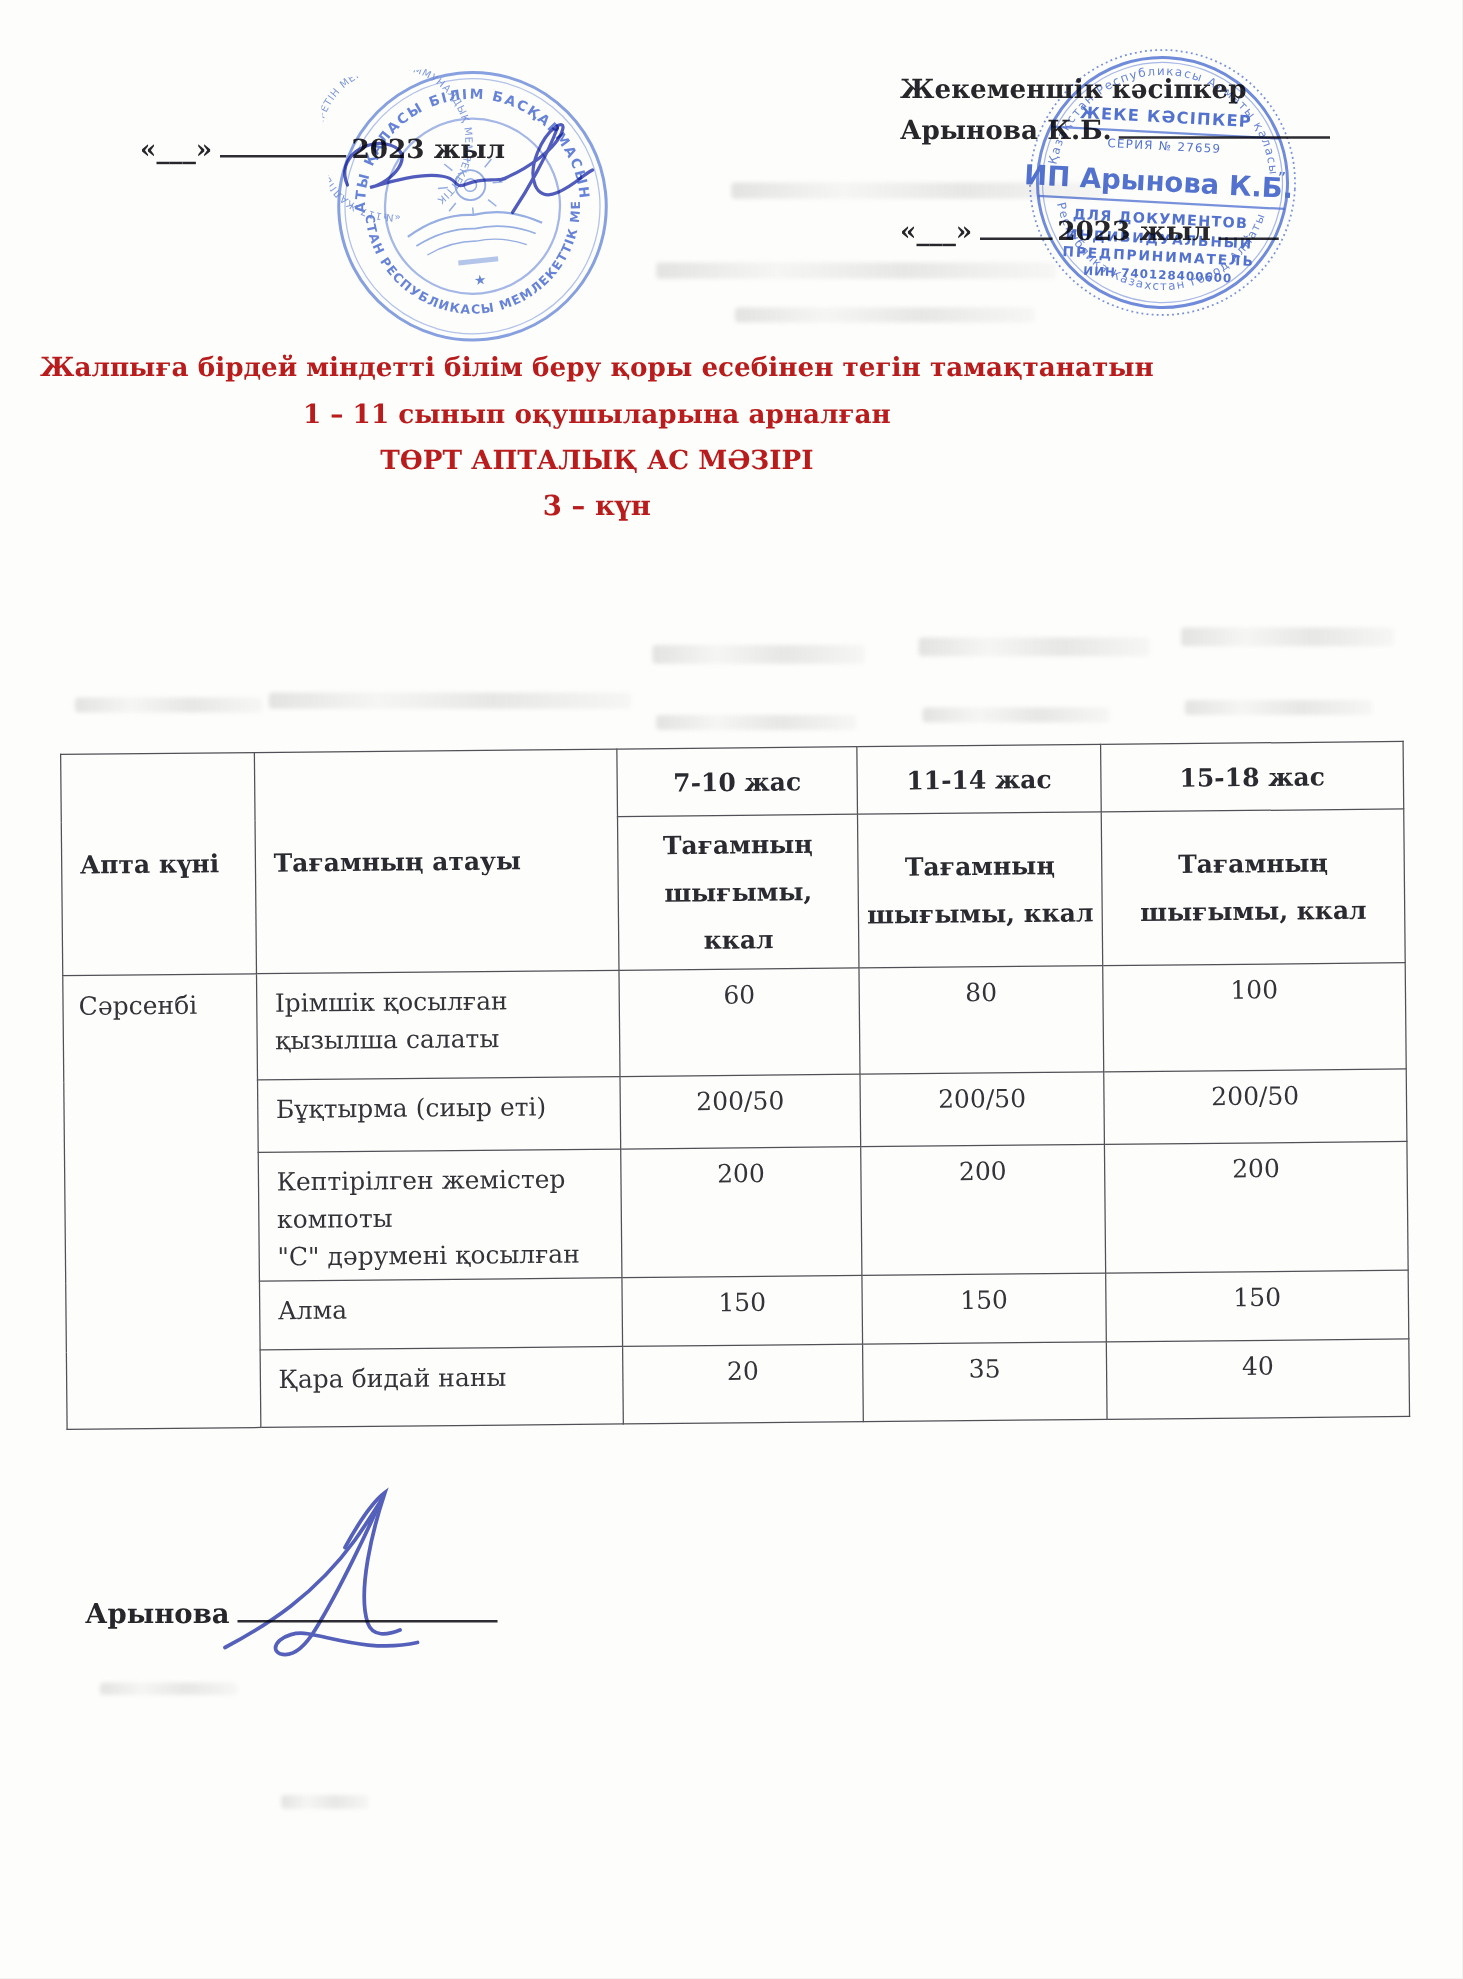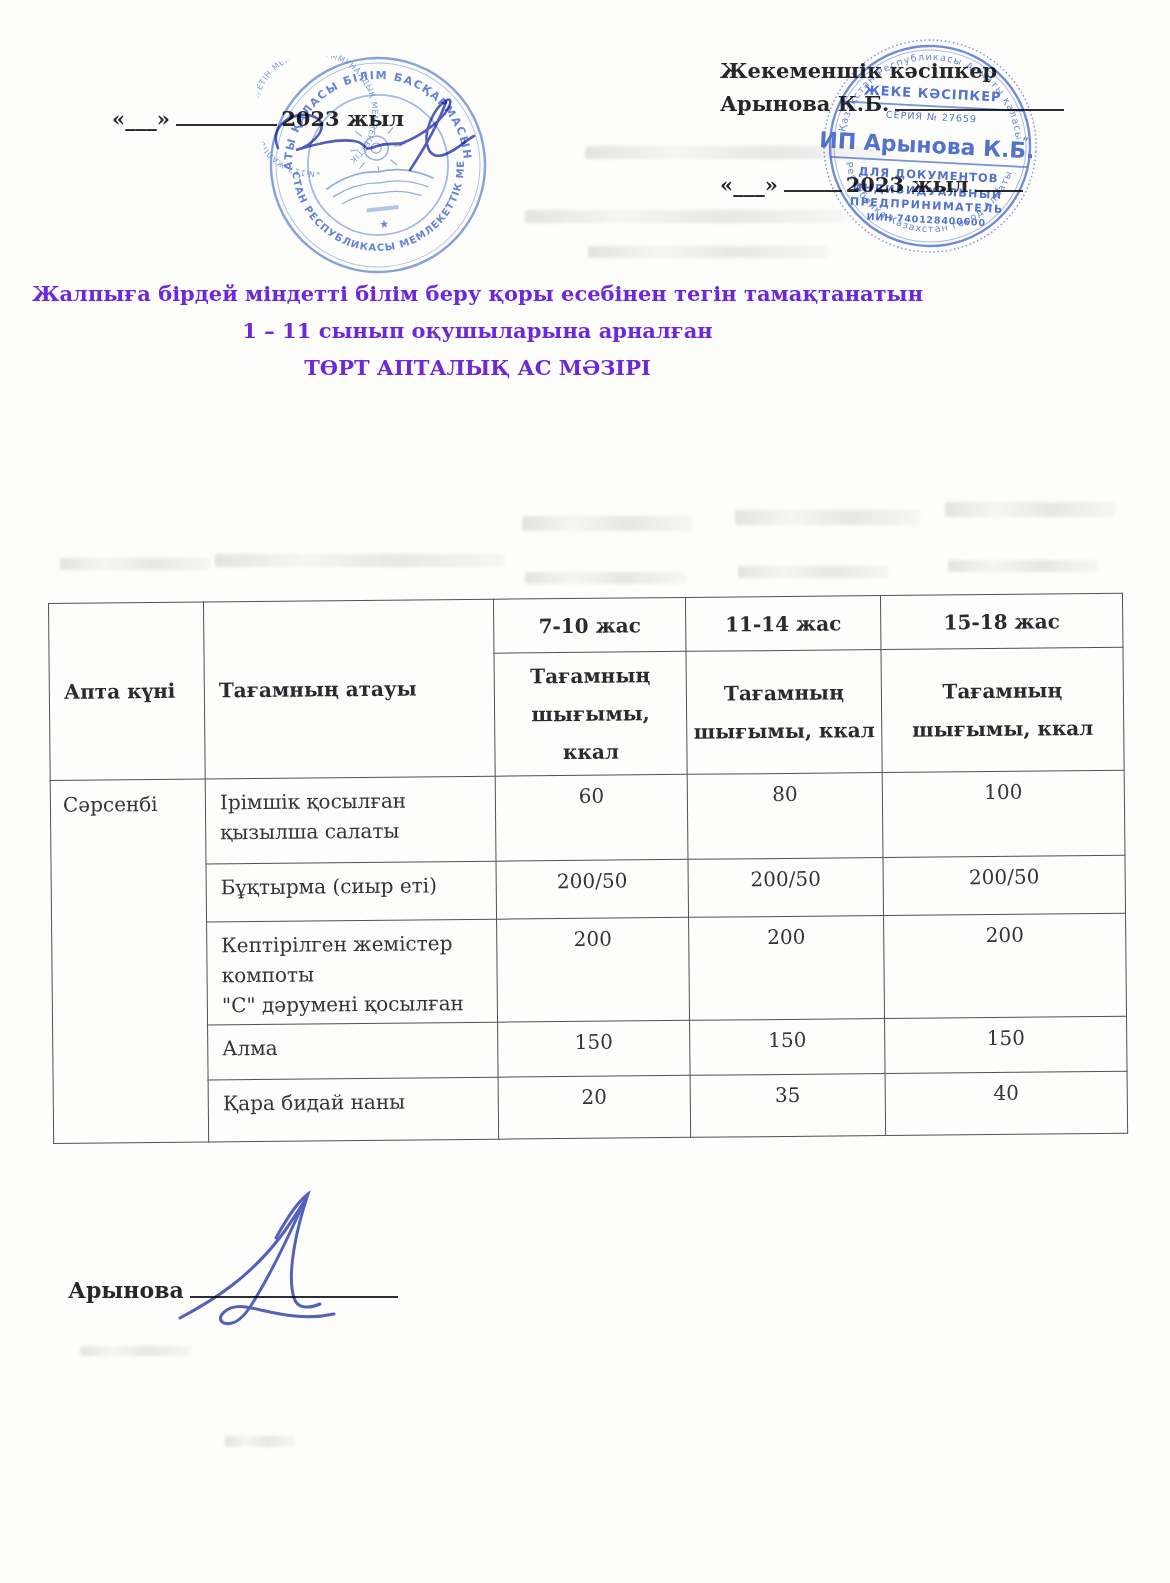--- a/index.html
+++ b/index.html
@@ -22,21 +22,21 @@
   .stamp-right{left:818px;top:36px;transform:rotate(3deg);}
   .stamp text{font-family:"DejaVu Sans","Liberation Sans",sans-serif;}
 
   
   .sig{position:absolute;mix-blend-mode:multiply;}
   .sig-top{left:250px;top:92px;}
   .sig-bottom{left:148px;top:1180px;}
 
   
   .title-block{position:absolute;left:0;top:281px;width:955px;text-align:center;
-               font-weight:bold;color:#6d28d9;}
+               font-weight:bold;color:#b91c1c;}
   .title-block div{margin:0 0 12px 0;font-size:21px;}
   .title-block .big{font-size:22px;}
 
   
   .menu-wrap{position:absolute;left:48px;top:603px;transform:rotate(-0.55deg);transform-origin:0 0;}
   table.menu{border-collapse:collapse;width:1074px;table-layout:fixed;}
   .menu th,.menu td{border:1.5px solid #505056;font-weight:normal;}
   .menu th{font-weight:bold;font-size:20px;color:#2a2a31;}
   .menu .hdr-left{text-align:left;vertical-align:middle;padding-left:14px;}
   .menu .age{vertical-align:middle;text-align:center;}
@@ -158,20 +158,21 @@
       <path d="M28,56 C18,34 44,18 62,24 C84,31 64,54 46,58 C60,54 86,46 104,49 C118,51 112,60 124,55 C136,50 144,53 154,51"></path>
       <path d="M150,52 C172,44 196,26 200,12 C203,2 188,10 180,30 C172,50 178,70 196,62 C210,56 216,48 224,44"></path>
       <path d="M196,10 C188,32 172,60 160,78"></path>
     </g>
   </svg>
 
   <div class="title-block">
     <div>Жалпыға бірдей міндетті білім беру қоры есебінен тегін тамақтанатын</div>
     <div>1 – 11 сынып оқушыларына арналған</div>
     <div>ТӨРТ АПТАЛЫҚ АС МӘЗІРІ</div>
+    <div class="big">3 – күн</div>
   </div>
 
   <div class="menu-wrap">
     <table class="menu">
       <colgroup>
           <col style="width:155px">
           <col style="width:290px">
           <col style="width:192px">
           <col style="width:195px">
           <col style="width:242px">

